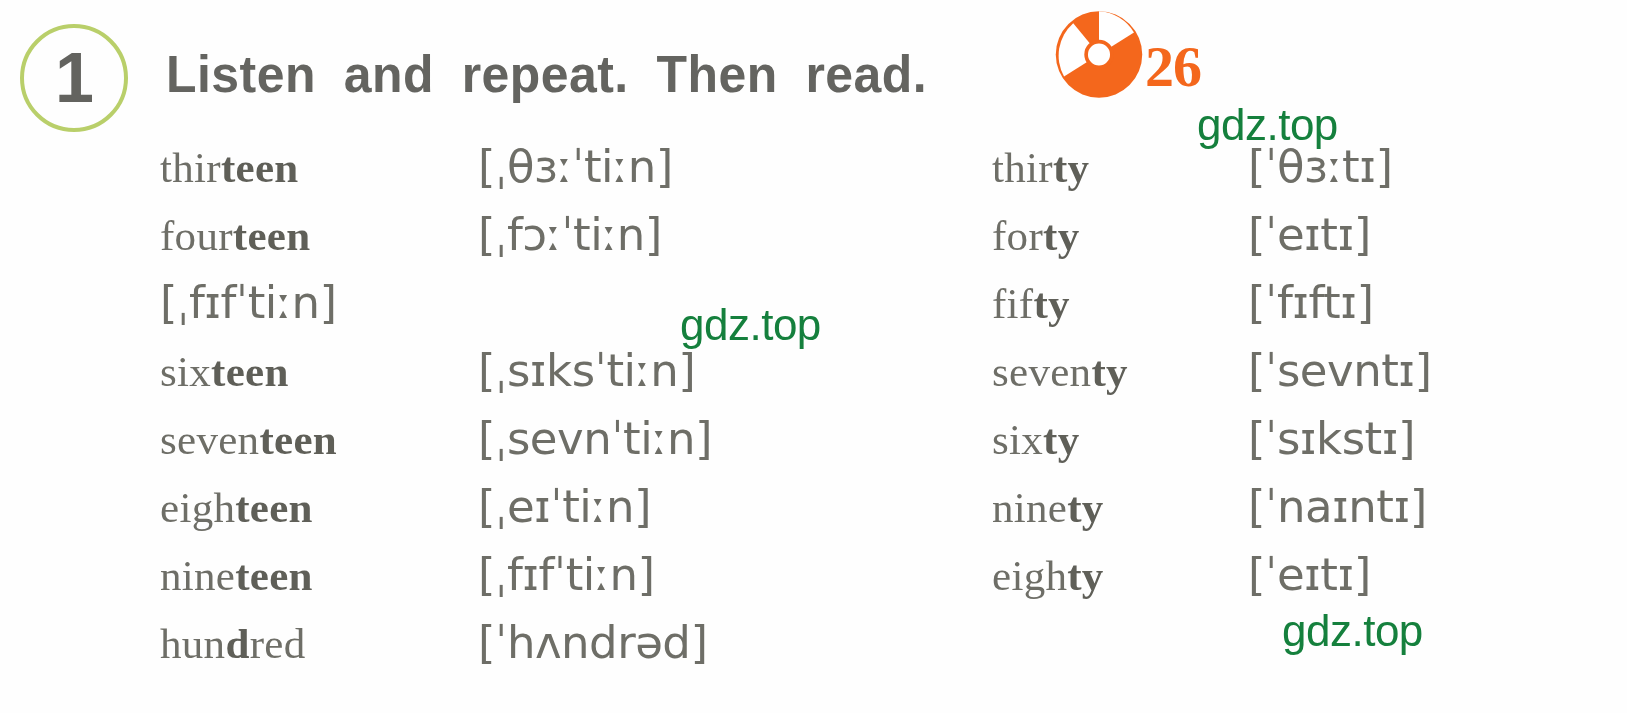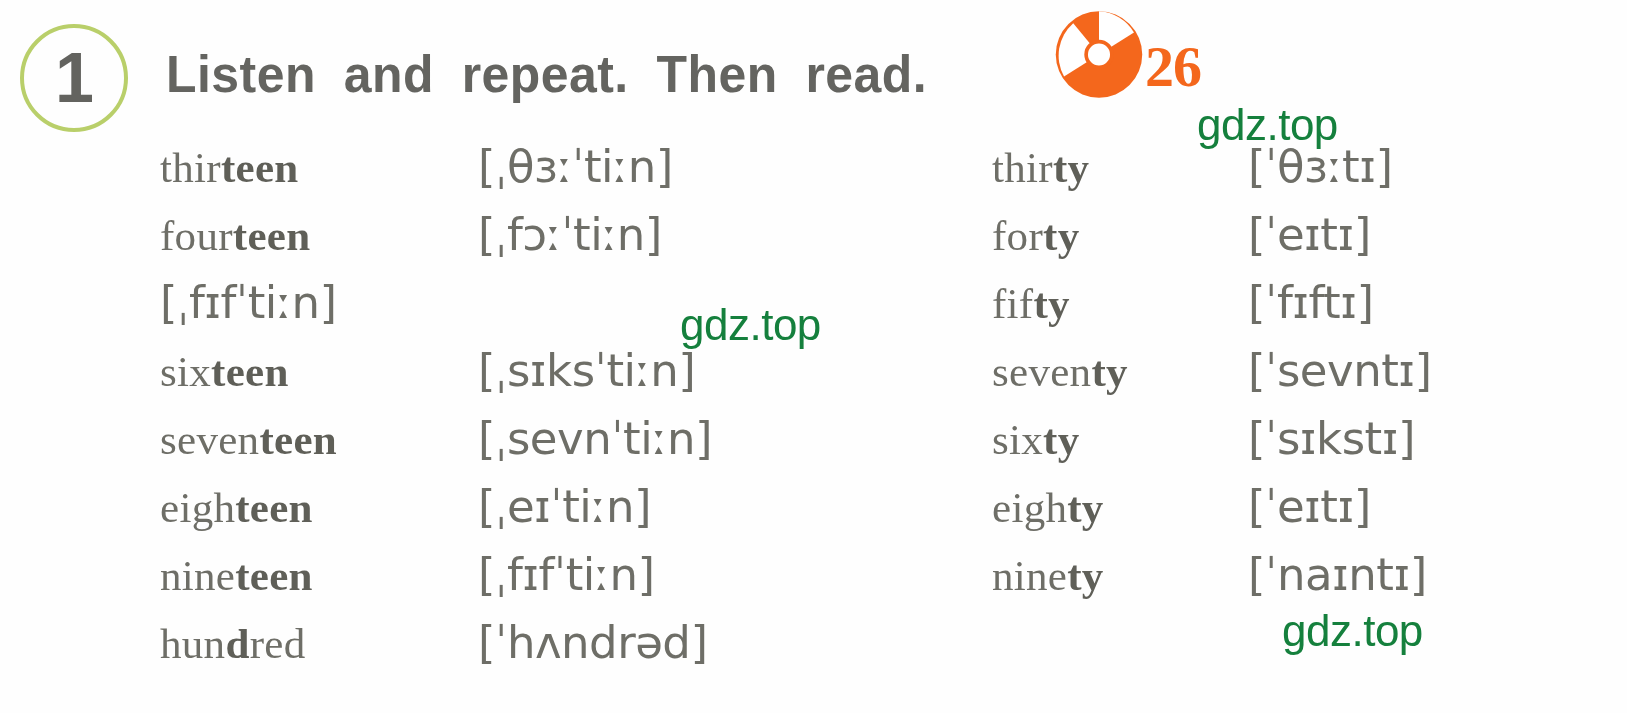--- a/index.html
+++ b/index.html
@@ -208,27 +208,27 @@
       <span class="word"><span>seven</span><b>ty</b></span>
       <span class="ipa">[ˈsevntɪ]</span>
     </div>
 
     <div class="wordrow">
       <span class="word"><span>six</span><b>ty</b></span>
       <span class="ipa">[ˈsɪkstɪ]</span>
     </div>
 
     <div class="wordrow">
+      <span class="word"><span>nine</span><b>ty</b></span>
+      <span class="ipa">[ˈnaɪntɪ]</span>
+    </div>
+
+    <div class="wordrow">
       <span class="word"><span>eigh</span><b>ty</b></span>
       <span class="ipa">[ˈeɪtɪ]</span>
-    </div>
-
-    <div class="wordrow">
-      <span class="word"><span>nine</span><b>ty</b></span>
-      <span class="ipa">[ˈnaɪntɪ]</span>
     </div>
 
   </div>
 
   <div class="watermark wm1">gdz.top</div>
   <div class="watermark wm2">gdz.top</div>
   <div class="watermark wm3">gdz.top</div>
 
 </div>
 

